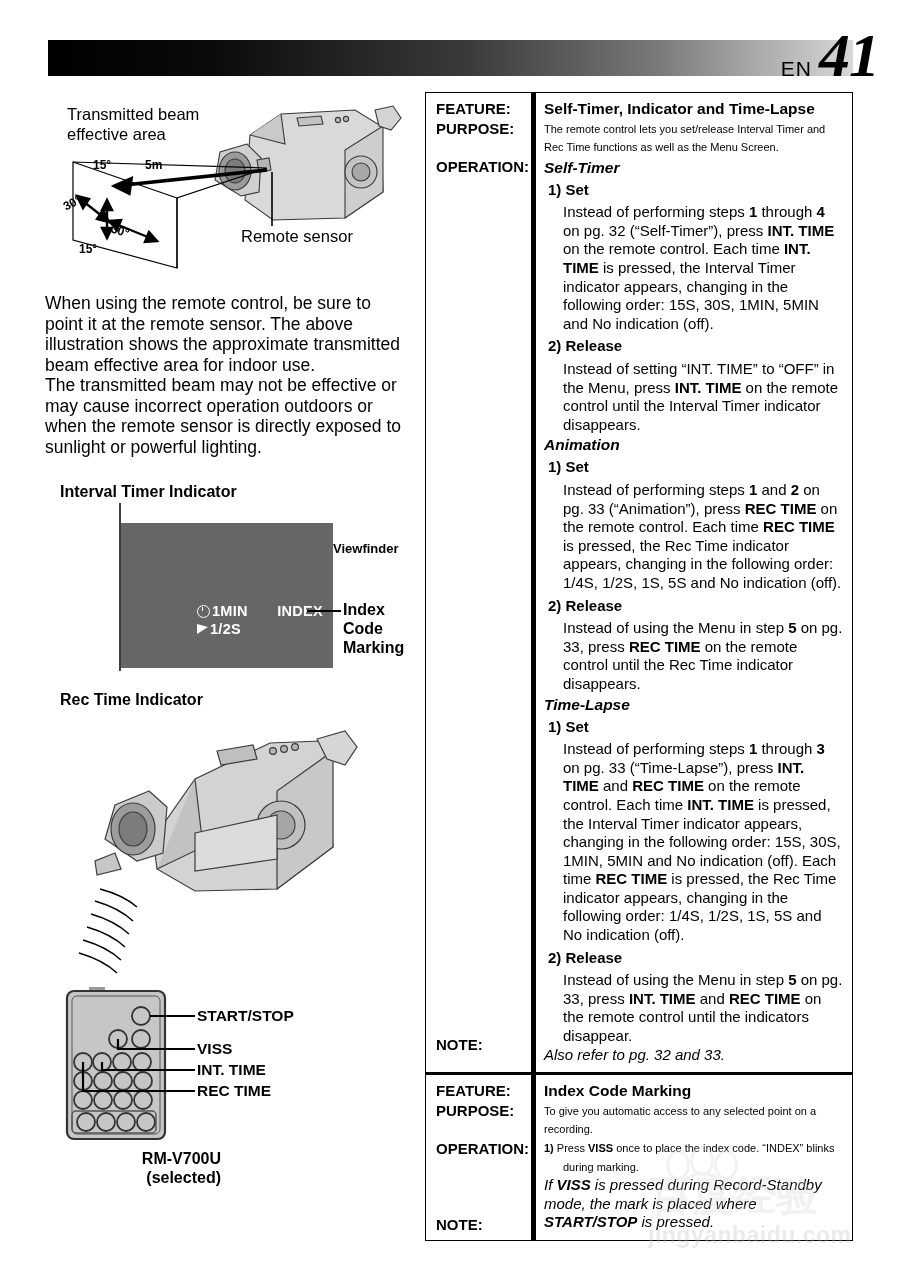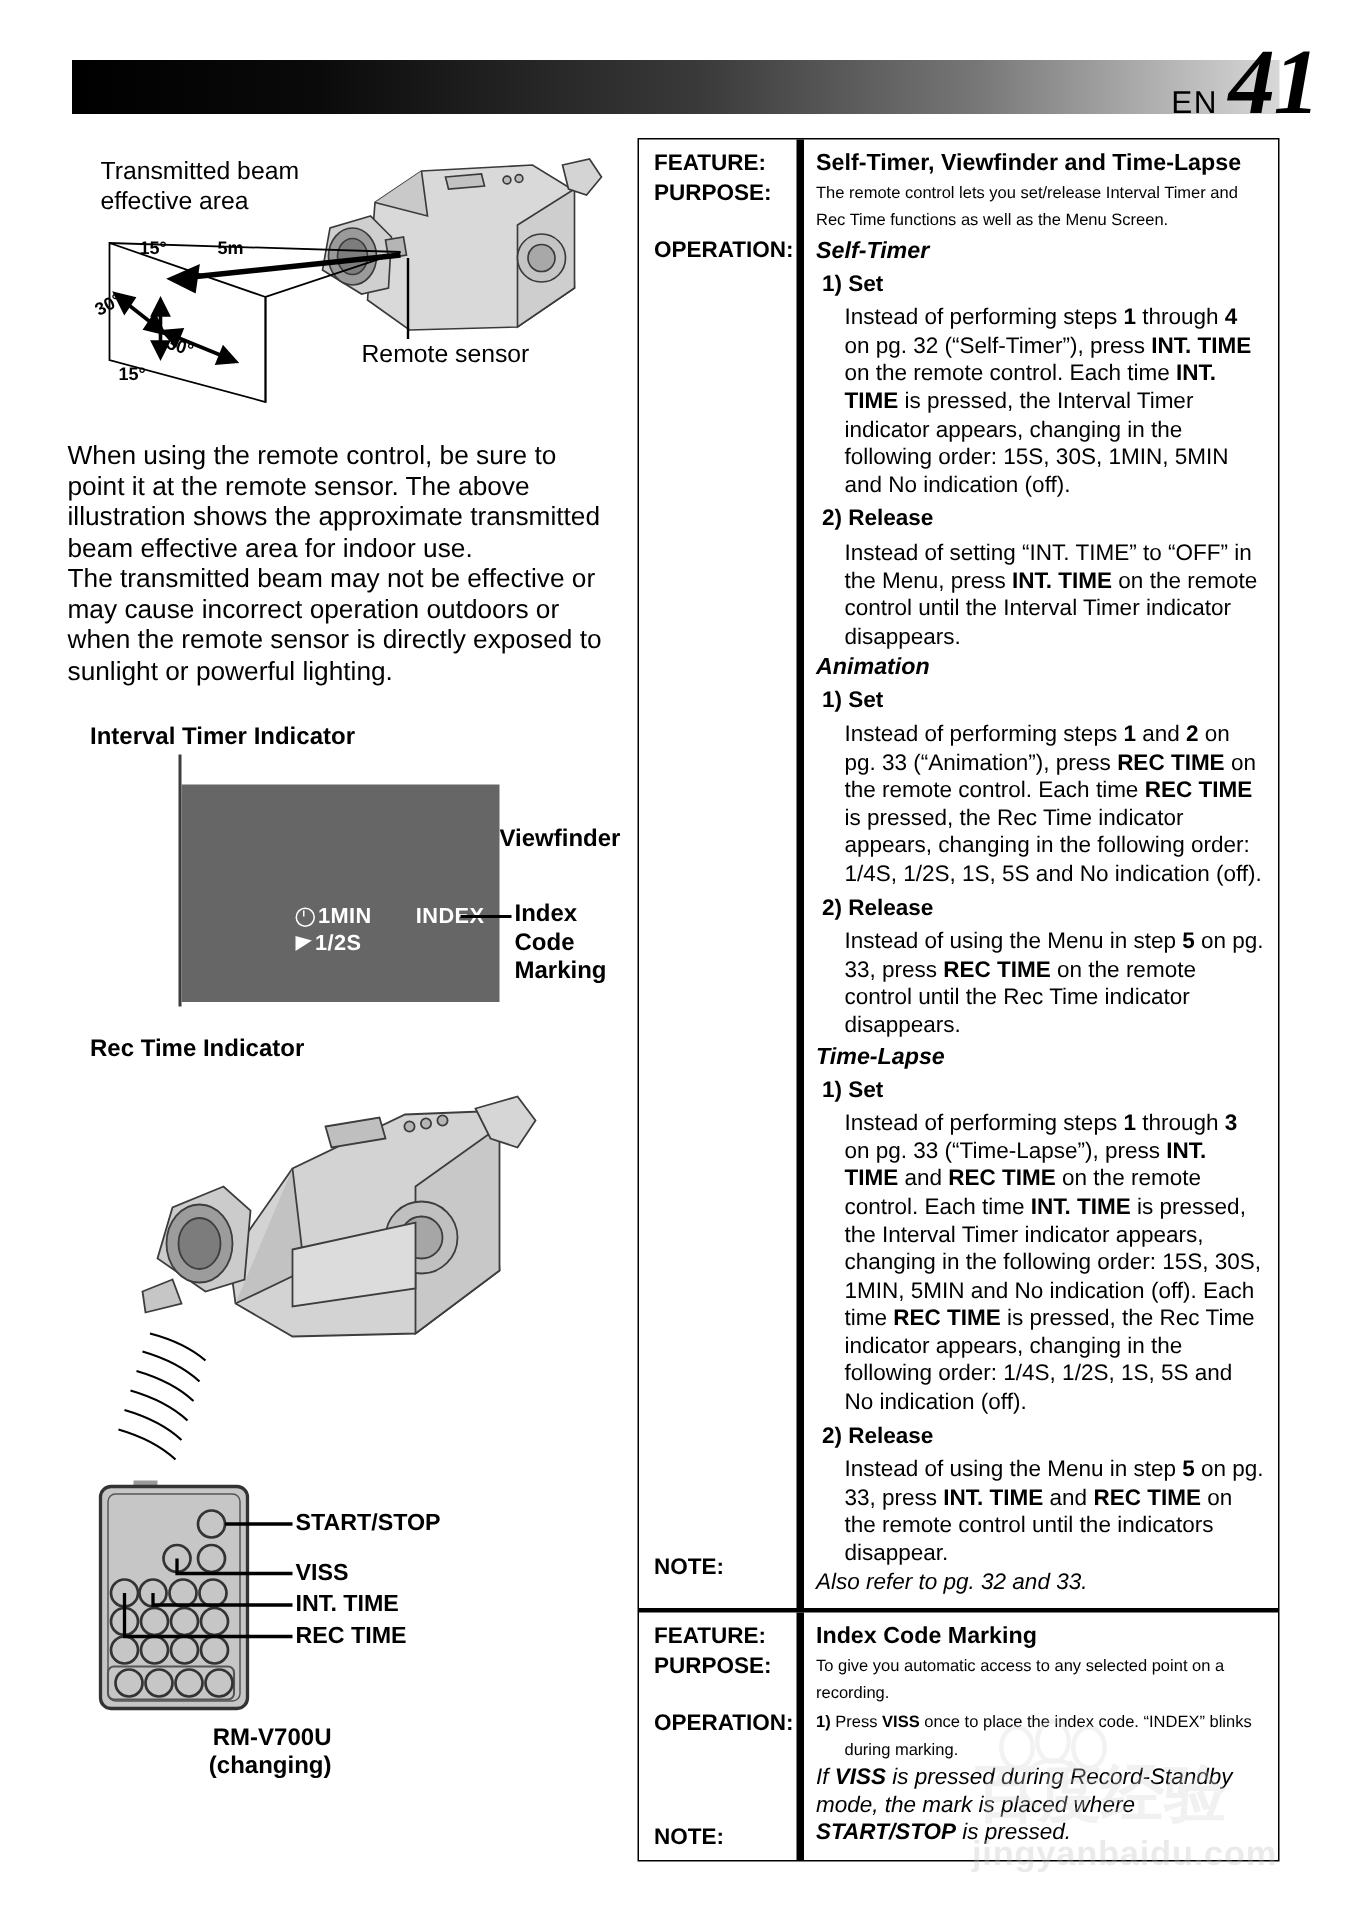--- a/index.html
+++ b/index.html
@@ -25,22 +25,22 @@
   #intro-text p{margin:0;}
 
   
   #vf-block{position:relative;margin-top:26px;height:240px;}
   #vf-title{position:absolute;left:15px;top:0;font-family:"Liberation Sans",sans-serif;
       font-weight:700;font-size:16px;}
   #vf-screen{position:absolute;left:76px;top:40px;width:212px;height:145px;background:#666666;}
   #vf-leader-top{position:absolute;left:74px;top:20px;width:2px;height:168px;background:#3c3c3c;}
   #vf-rec-title{position:absolute;left:15px;top:208px;font-family:"Liberation Sans",sans-serif;
       font-weight:700;font-size:16px;}
-  #vf-right-title{position:absolute;left:288px;top:68px;font-family:"Liberation Sans",sans-serif;
-      font-weight:700;font-size:16px;}
+  #vf-right-title{position:absolute;left:288px;top:58px;font-family:"Liberation Sans",sans-serif;
+      font-weight:700;font-size:13px;}
   #vf-index-title{position:absolute;left:298px;top:117px;font-family:"Liberation Sans",sans-serif;
       font-weight:700;font-size:16px;line-height:19px;}
   #vf-index-leader{position:absolute;left:262px;top:127px;width:34px;height:2px;background:#000;}
   .vf-osd{position:absolute;color:#fff;font-family:"Liberation Sans",sans-serif;
       font-weight:700;font-size:14.5px;letter-spacing:.3px;}
   #osd-int{left:76px;top:80px;display:flex;align-items:center;gap:2px;}
   #osd-rec{left:76px;top:98px;display:flex;align-items:center;gap:2px;}
   #osd-index{right:10px;top:80px;}
   .ic-timer{width:11px;height:11px;border:1.6px solid #fff;border-radius:50%;display:inline-block;position:relative;}
   .ic-timer:after{content:"";position:absolute;left:3.5px;top:1px;width:1.5px;height:4px;background:#fff;}
@@ -241,37 +241,37 @@
         <path d="M57 81 L57 89 L150 89"></path>
         <path d="M38 81 L38 110 L150 110"></path>
       </g>
     </svg>
     <span class="rm-label" style="left:152px;top:26px;">START/STOP</span>
     <span class="rm-label" style="left:152px;top:59px;">VISS</span>
     <span class="rm-label" style="left:152px;top:80px;">INT. TIME</span>
     <span class="rm-label" style="left:152px;top:101px;">REC TIME</span>
     <div id="rm-caption">
       <div>RM-V700U</div>
-      <div>(changing)</div>
+      <div>(selected)</div>
     </div>
   </div>
 </div>
 
 <div id="table">
 
   <div class="trow">
     <div class="tlabels">
       <div class="lbl">FEATURE:</div>
       <div class="lbl">PURPOSE:</div>
       <div class="lbl sp-op">OPERATION:</div>
       <div style="height:858px;"></div>
       <div class="lbl">NOTE:</div>
     </div>
     <div class="tbody">
-      <div class="sec-title">Self-Timer, Viewfinder and Time-Lapse</div>
+      <div class="sec-title">Self-Timer, Indicator and Time-Lapse</div>
       <p class="body-p">The remote control lets you set/release Interval Timer and Rec Time functions as well as the Menu Screen.</p>
 
       <p class="sub-head">Self-Timer</p>
       <p class="step">1) Set</p>
       <p class="step-body">Instead of performing steps <b>1</b> through <b>4</b> on pg. 32 (“Self-Timer”), press <b>INT. TIME</b> on the remote control. Each time <b>INT. TIME</b> is pressed, the Interval Timer indicator appears, changing in the following order: 15S, 30S, 1MIN, 5MIN and No indication (off).</p>
       <p class="step">2) Release</p>
       <p class="step-body">Instead of setting “INT. TIME” to “OFF” in the Menu, press <b>INT. TIME</b> on the remote control until the Interval Timer indicator disappears.</p>
 
       <p class="sub-head">Animation</p>
       <p class="step">1) Set</p>

